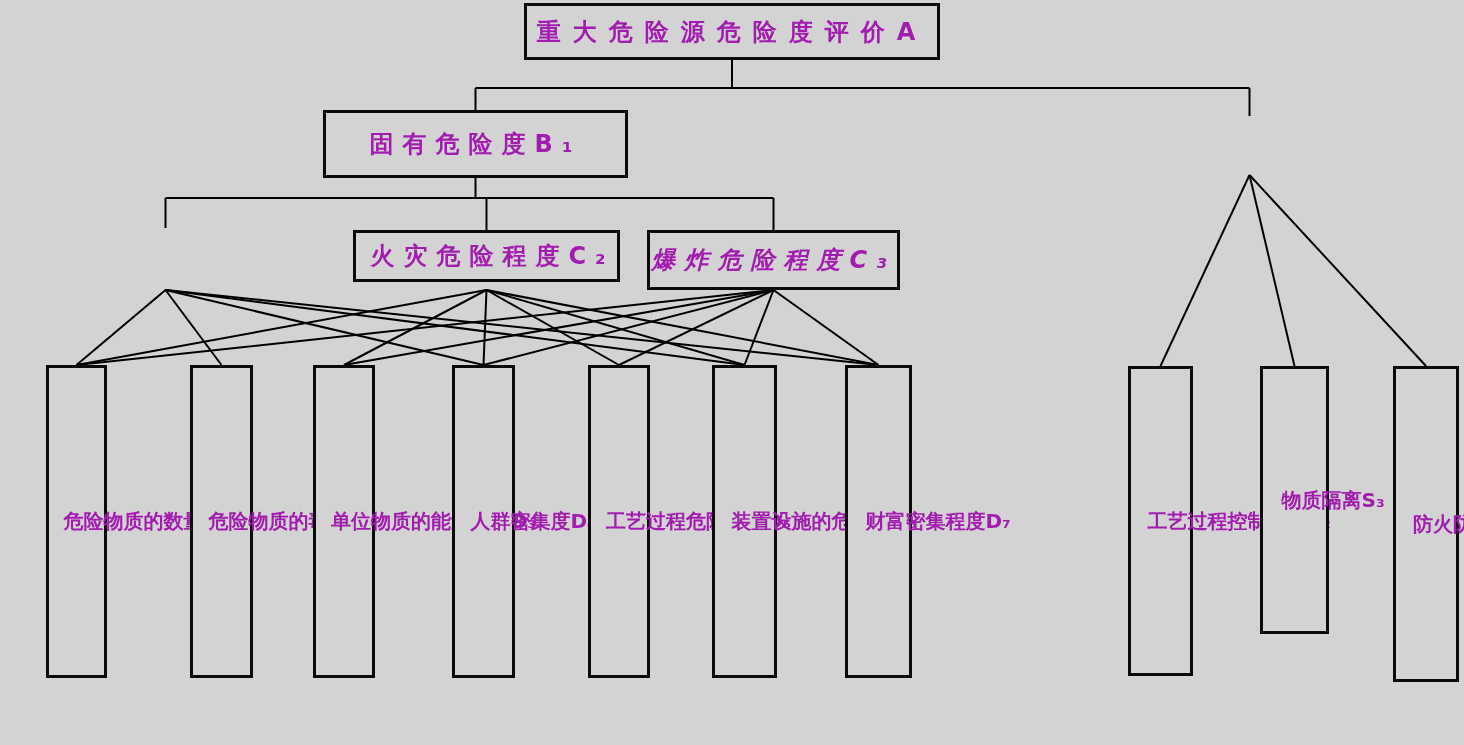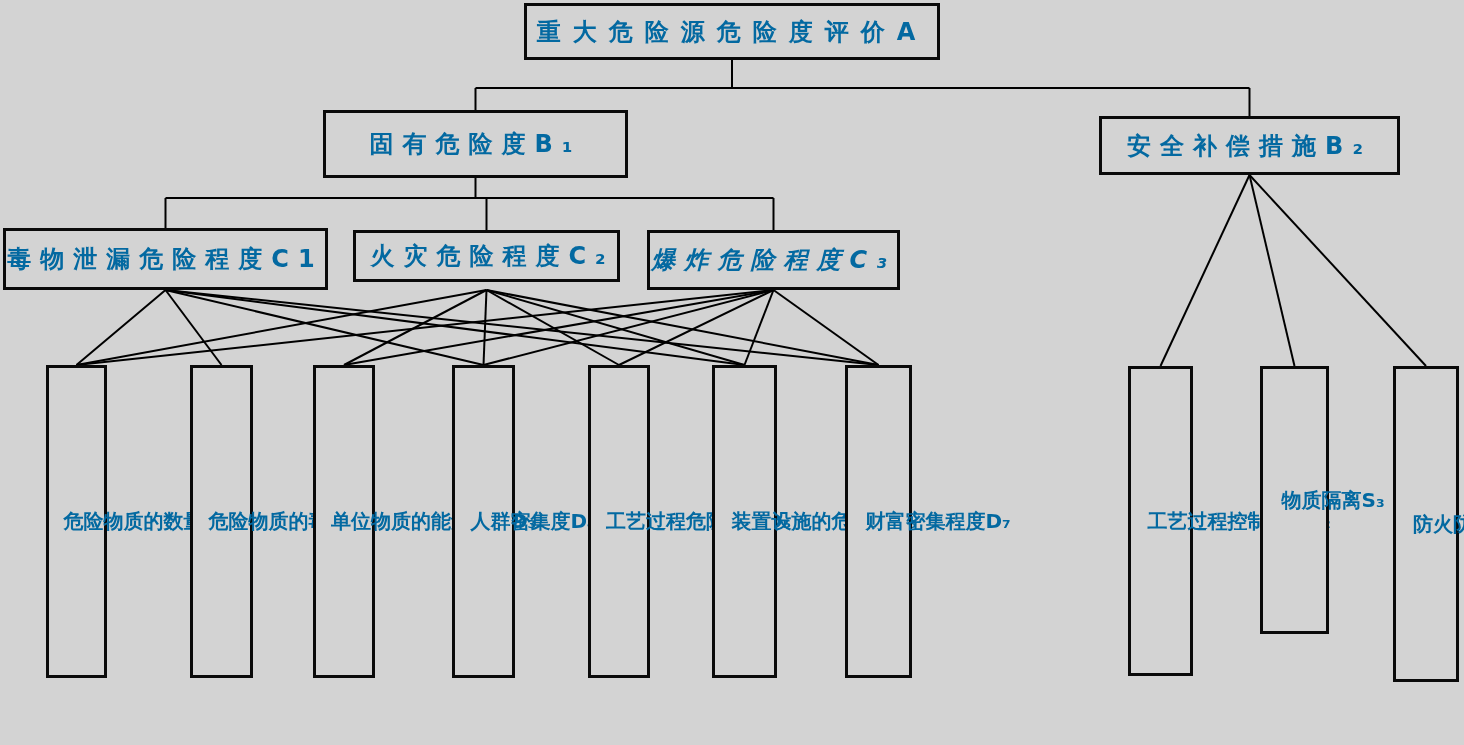--- a/index.html
+++ b/index.html
@@ -14,21 +14,21 @@
   #diagram{position:absolute;left:0;top:0;width:1464px;height:745px;}
   #wires{position:absolute;left:0;top:0;width:1464px;height:745px;}
   .node{
     position:absolute;
     box-sizing:border-box;
     border:3px solid #0a0a0a;
     background:#d3d3d3;
     display:flex;align-items:center;justify-content:center;
   }
   .node .lbl{
-    color:#0369a1;
+    color:#a21caf;
     white-space:nowrap;
   }
   .h .lbl{
     font-size:24px;
     font-weight:600;
     letter-spacing:9px;
     line-height:1;
   }
   .h.big .lbl{letter-spacing:12px;}
   .v .lbl{
@@ -93,27 +93,21 @@
       <path d="M 1249.5 175 L 1426 366" stroke="#000000" stroke-width="2" fill="none"></path>
     </svg>
 
   <div class="node h big" style="left: 524px; top: 3px; width: 416px; height: 57px;">
     <span class="lbl">重大危险源危险度评价A</span>
   </div>
 
   <div class="node h" style="left: 323px; top: 110px; width: 305px; height: 68px; justify-content: center;">
     <span class="lbl">固有危险度B₁</span>
   </div>
-  <div class="node h" style="left: 1099px; top: 116px; width: 301px; height: 59px;">
-    <span class="lbl">安全补偿措施B₂</span>
-  </div>
 
-  <div class="node h" style="left: 3px; top: 228px; width: 325px; height: 62px;">
-    <span class="lbl">毒物泄漏危险程度C1</span>
-  </div>
   <div class="node h" style="left: 353px; top: 230px; width: 267px; height: 52px; padding-left: 12px;">
     <span class="lbl">火灾危险程度C₂</span>
   </div>
   <div class="node h" style="left: 647px; top: 230px; width: 253px; height: 60px; font-style: italic;">
     <span class="lbl">爆炸危险程度C₃</span>
   </div>
 
   <div class="node v" style="left: 46px; top: 365px; width: 61px; height: 313px;">
     <span class="lbl">危险物质的数量D₁</span>
   </div>

